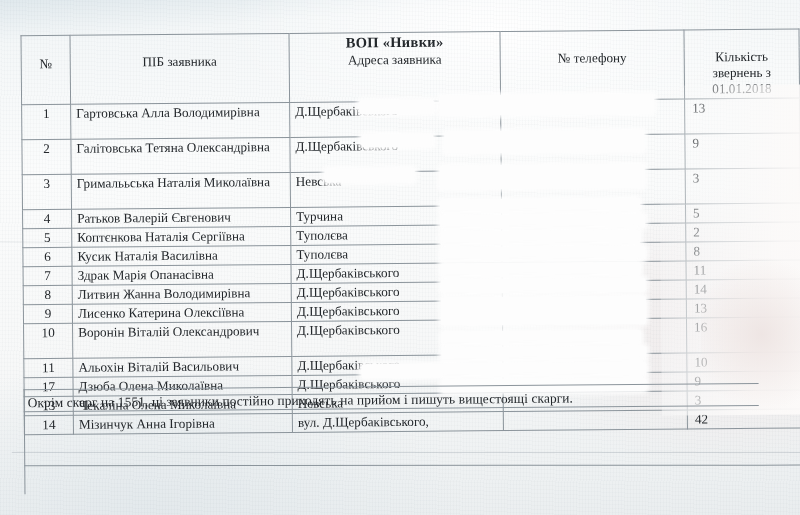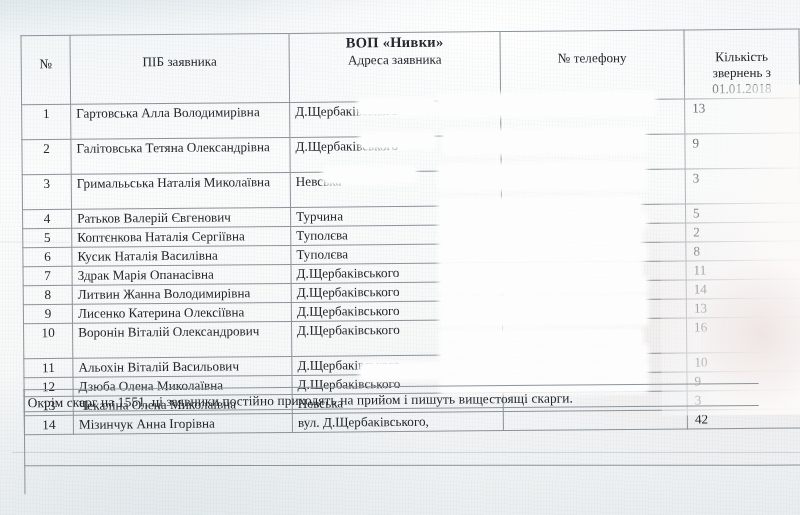--- a/index.html
+++ b/index.html
@@ -195,21 +195,21 @@
           <td class="c-cnt cnt">16</td>
         </tr>
         <tr>
           <td class="c-num n">11</td>
           <td class="c-name">Альохін Віталій Васильович</td>
           <td class="c-addr">Д.Щербаківського</td>
           <td class="c-phone"></td>
           <td class="c-cnt cnt">10</td>
         </tr>
         <tr>
-          <td class="c-num n">12</td>
+          <td class="c-num n">17</td>
           <td class="c-name">Дзюба Олена Миколаївна</td>
           <td class="c-addr">Д.Щербаківського</td>
           <td class="c-phone"></td>
           <td class="c-cnt cnt">9</td>
         </tr>
         <tr>
           <td class="c-num n">13</td>
           <td class="c-name">Чекаліна Олена Миколаївна</td>
           <td class="c-addr">Невська</td>
           <td class="c-phone"></td>

